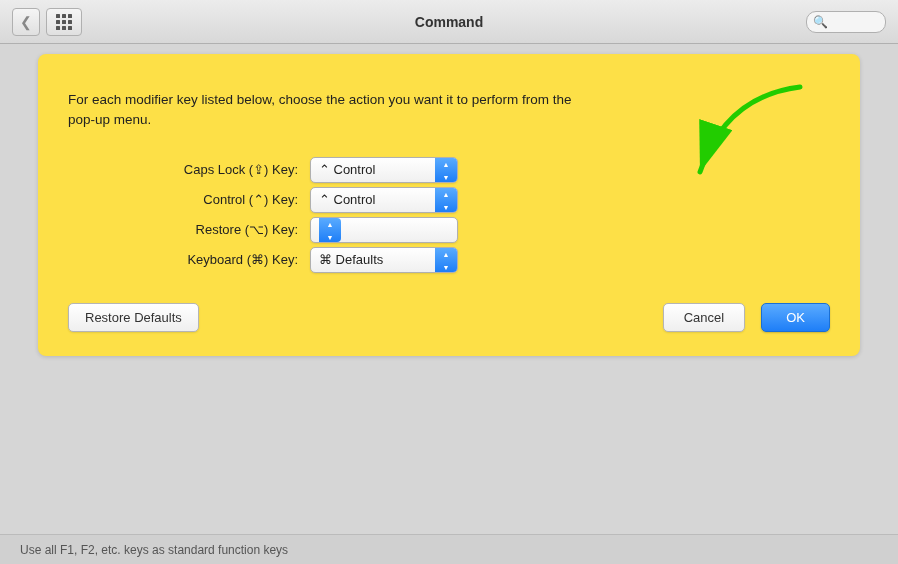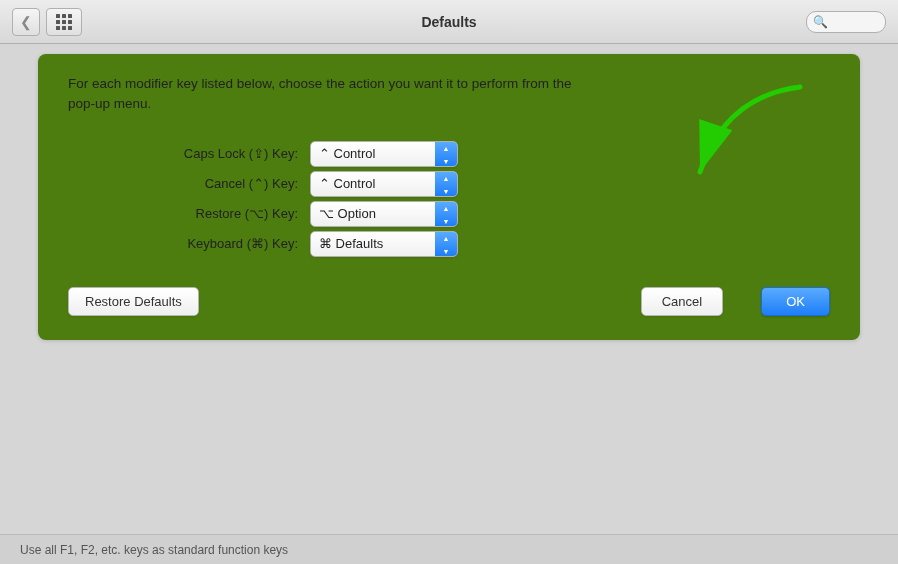--- a/index.html
+++ b/index.html
@@ -95,24 +95,24 @@
       padding: 0 6px;
     }
 
     .search-icon-svg {
       color: #999;
       font-size: 12px;
     }
 
     
     .main-content {
-      background: #4d7c0f;
+      background: #fde047;
       margin: 10px 20px;
       border-radius: 8px;
-      padding: 20px 30px 24px 30px;
+      padding: 36px 30px 24px 30px;
       box-shadow: 0 1px 4px rgba(0,0,0,0.15);
     }
 
     .description {
       font-size: 13.5px;
       color: #222;
       line-height: 1.5;
       margin-bottom: 26px;
       max-width: 520px;
     }
@@ -204,21 +204,21 @@
       border-radius: 5px;
       padding: 6px 16px;
       font-size: 13px;
       color: #333;
       cursor: pointer;
       box-shadow: 0 1px 2px rgba(0,0,0,0.1);
     }
 
     .right-buttons {
       display: flex;
-      gap: 10px;
+      gap: 16px;
     }
 
     .cancel-btn {
       background: linear-gradient(to bottom, #ffffff, #efefef);
       border: 1px solid #b5b5b5;
       border-radius: 5px;
       padding: 6px 20px;
       font-size: 13px;
       color: #333;
       cursor: pointer;
@@ -228,21 +228,20 @@
     .ok-btn {
       background: linear-gradient(to bottom, #5aabff, #1e7ef7);
       border: 1px solid #1a6fd4;
       border-radius: 5px;
       padding: 6px 24px;
       font-size: 13px;
       color: white;
       cursor: pointer;
       box-shadow: 0 1px 2px rgba(0,0,0,0.2);
       font-weight: 500;
-      margin-left: 28px;
     }
 
     .bottom-bar {
       position: absolute;
       bottom: 0;
       left: 0;
       right: 0;
       background: #d0d0d0;
       height: 30px;
       display: flex;
@@ -280,21 +279,21 @@
             <div class="grid-dot"></div>
           <div class="grid-dot"></div>
             <div class="grid-dot"></div>
             <div class="grid-dot"></div>
           <div class="grid-dot"></div>
             <div class="grid-dot"></div>
             <div class="grid-dot"></div>
         </div>
       </div>
     </div>
-    <span class="titlebar-title">Defaults</span>
+    <span class="titlebar-title">Command</span>
     <div class="titlebar-right">
       <div class="search-box">
         <span class="search-icon-svg">🔍</span>
       </div>
     </div>
   </div>
 
   <div style="position: relative; margin: 10px 18px 0 18px;">
     <div class="main-content">
 
@@ -320,36 +319,35 @@
             <div class="dropdown-arrow-btn">
               <div class="arrow-icon">
                 <span class="arrow-up"></span>
                 <span class="arrow-down"></span>
               </div>
             </div>
           </div>
         </div>
 
         <div class="modifier-row">
-          <span class="modifier-label">Cancel (⌃) Key:</span>
+          <span class="modifier-label">Control (⌃) Key:</span>
           <div class="dropdown">
             <span class="dropdown-text">⌃  Control</span>
             <div class="dropdown-arrow-btn">
               <div class="arrow-icon">
                 <span class="arrow-up"></span>
                 <span class="arrow-down"></span>
               </div>
             </div>
           </div>
         </div>
 
         <div class="modifier-row">
           <span class="modifier-label">Restore (⌥) Key:</span>
           <div class="dropdown">
-            <span class="dropdown-text">⌥  Option</span>
             <div class="dropdown-arrow-btn">
               <div class="arrow-icon">
                 <span class="arrow-up"></span>
                 <span class="arrow-down"></span>
               </div>
             </div>
           </div>
         </div>
 
         <div class="modifier-row">

